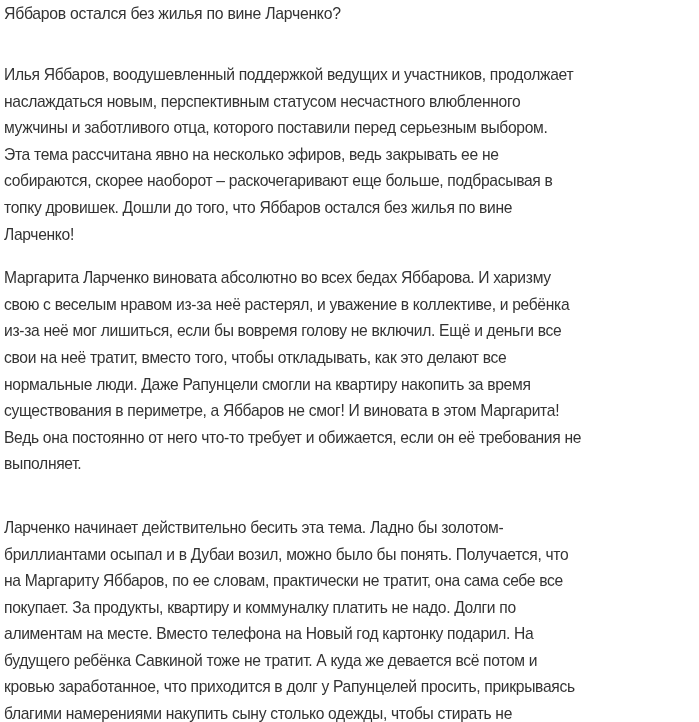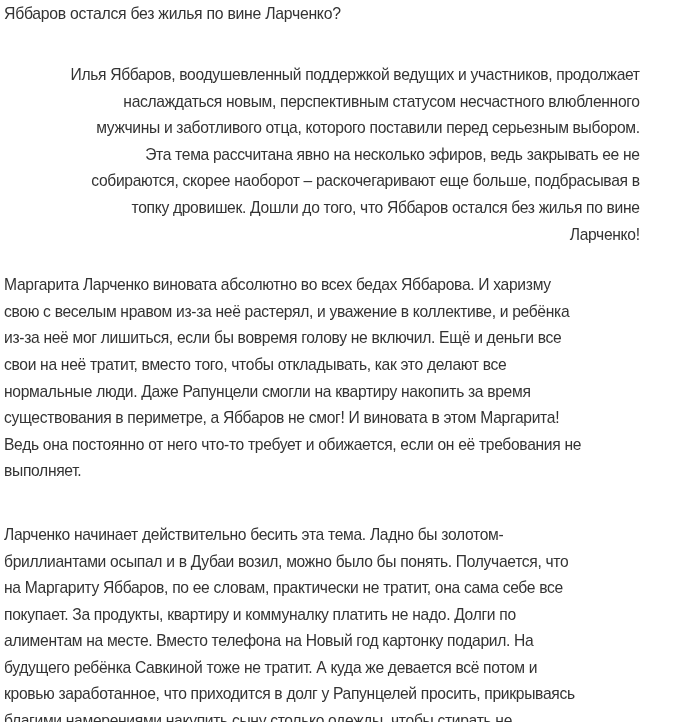--- a/index.html
+++ b/index.html
@@ -12,22 +12,22 @@
     .title {
       font-size: 17px; line-height: 22px; margin: 3px 0 0 0;
       font-weight: normal; letter-spacing: -0.3px; transform: scaleX(0.93); transform-origin: left;
       white-space: nowrap;
     }
     .para {
       font-size: 17px; line-height: 26.6px; margin: 0;
       letter-spacing: -0.35px;
     }
     .line { display: block; white-space: nowrap; transform: scaleX(0.92); transform-origin: left; }
-    .p1 { margin-top: 37px; text-align: right; }
-    .p2 { margin-top: 24px; }
+    .p1 { margin-top: 37px; }
+    .p2 { margin-top: 17px; }
     .p3 { margin-top: 37px; }
   </style>
 </head>
 <body>
 
 <div class="article">
   <h1 class="title">Яббаров остался без жилья по вине Ларченко?</h1>
 
   <p class="para p1">
     <span class="line">Илья Яббаров, воодушевленный поддержкой ведущих и участников, продолжает</span>

